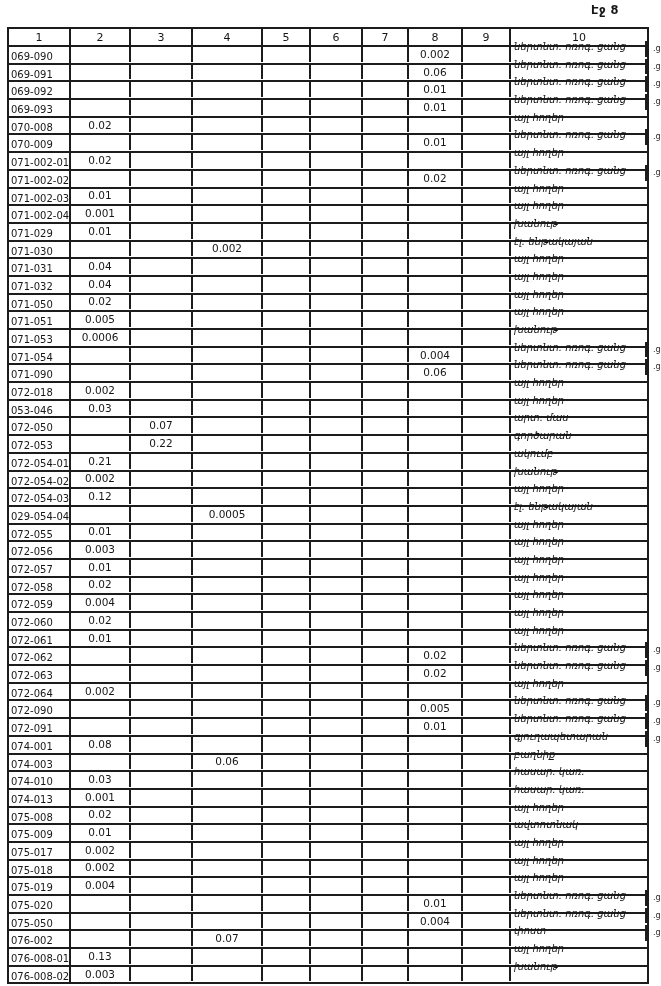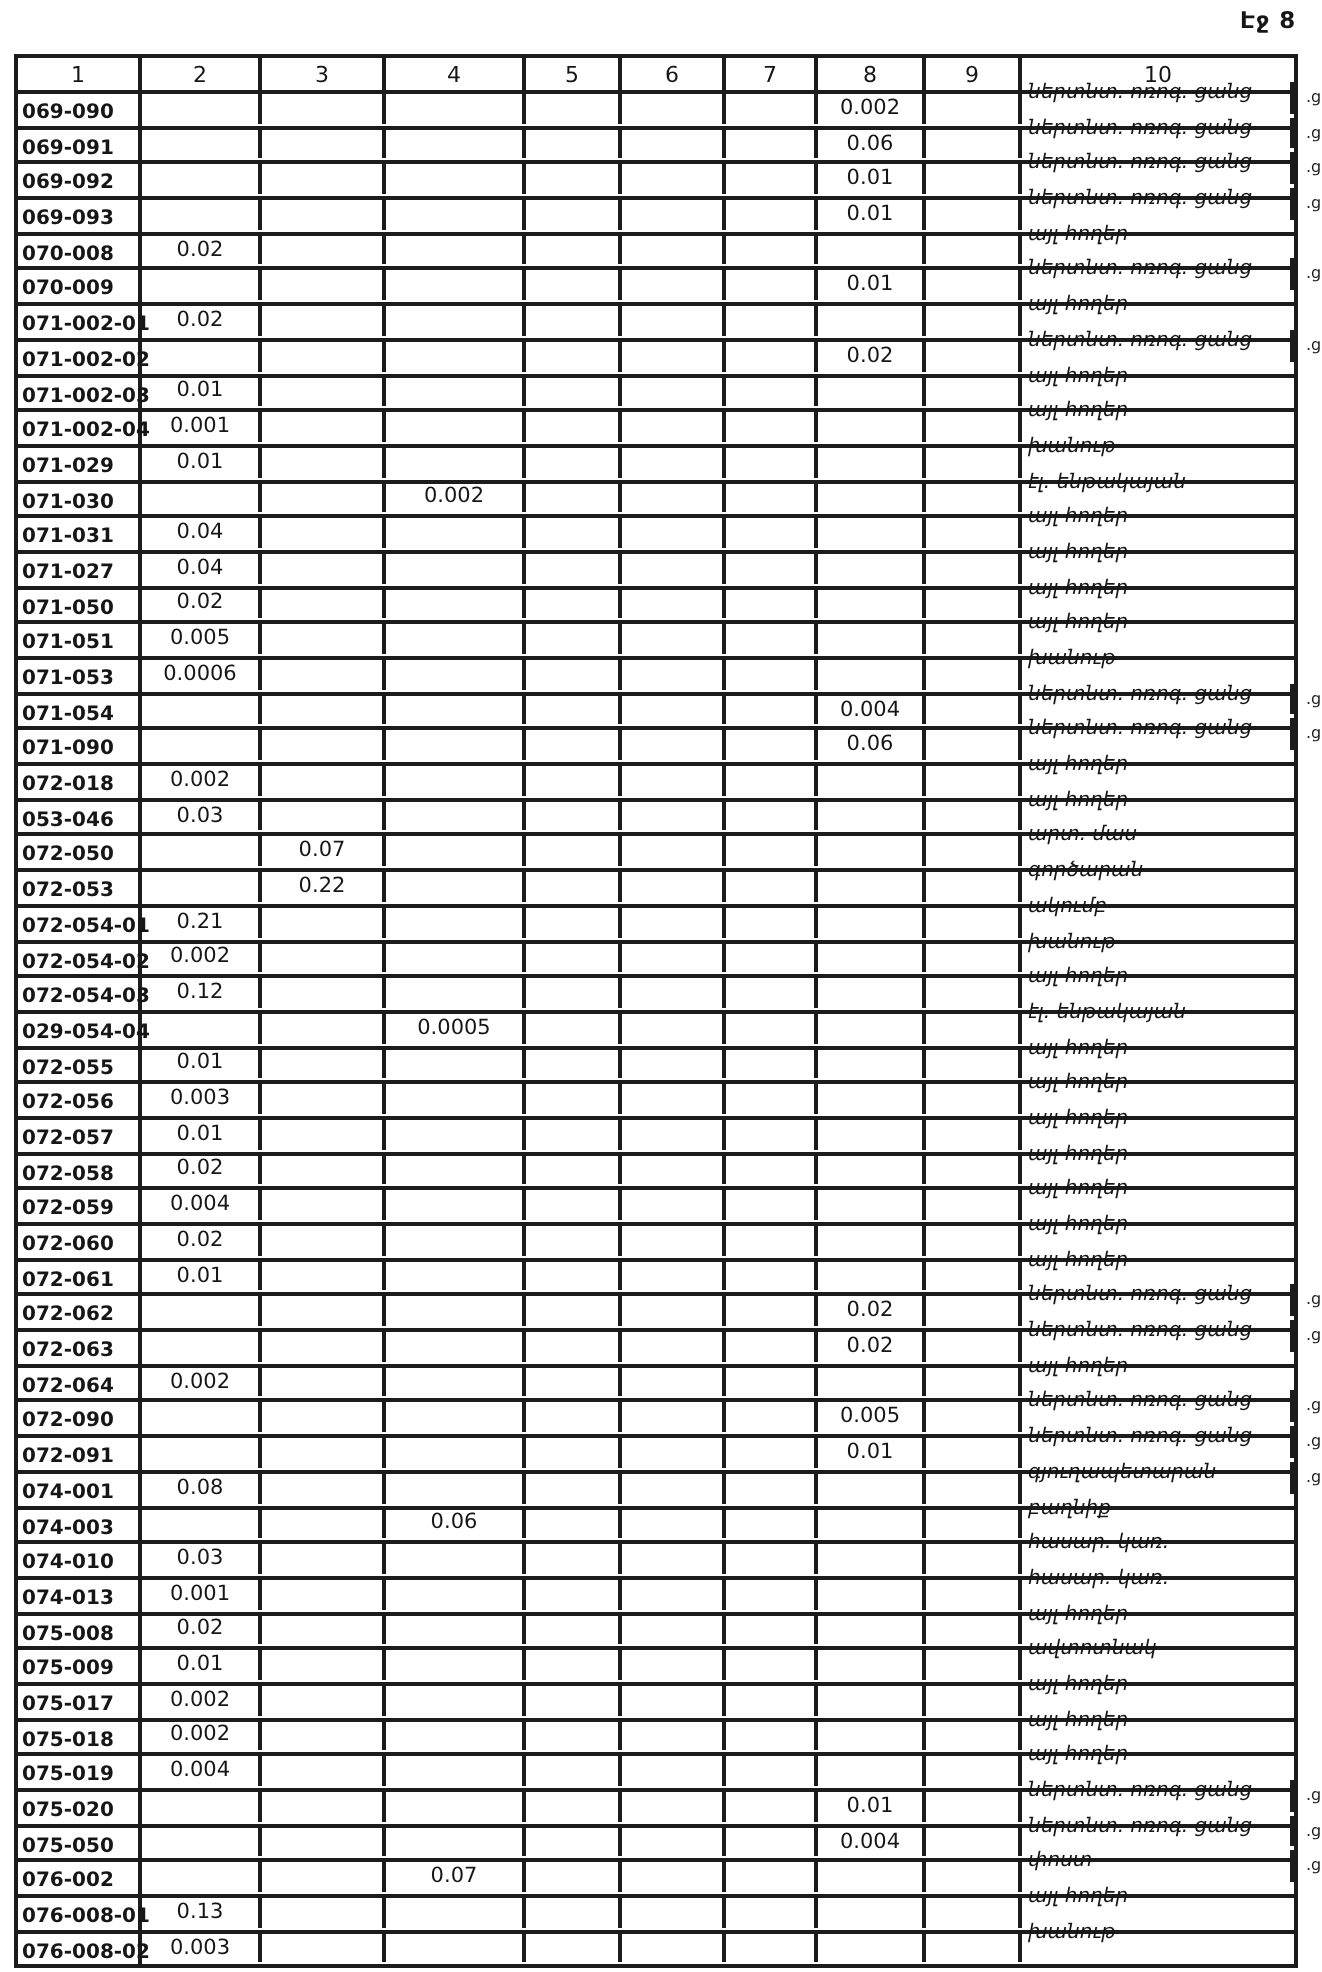--- a/index.html
+++ b/index.html
@@ -11,21 +11,21 @@
     overflow: hidden;
   }
   .page {
     position: relative;
     width: 661px; height: 986px;
     background: #fff;
     overflow: hidden;
   }
   .page-label {
     position: absolute;
-    top: 3px; left: 620px;
+    top: 3px; left: 591px;
     font-size: 11.5px;
     font-weight: bold;
     letter-spacing: 0.5px;
   }
   .scan-table {
     position: absolute;
     left: 7px; top: 27px;
     width: 638px;
     border: 2px solid #1c1c1c;
     display: flex;
@@ -48,21 +48,20 @@
   }
   .cell:last-child { border-right: none; }
   .hcell {
     display: flex; align-items: center; justify-content: center;
     font-size: 11px;
   }
   .code {
     font-size: 10px;
     padding: 4px 0 0 2px;
     white-space: nowrap;
-    font-weight: bold;
   }
   .val {
     font-size: 10.5px;
     display: flex; align-items: center; justify-content: center;
     transform: translateY(-1px);
   }
   .use {
     font-size: 10px;
     padding-left: 3px;
     white-space: nowrap;
@@ -254,21 +253,21 @@
     <div class="cell val"></div>
     <div class="cell val"></div>
     <div class="cell val"></div>
     <div class="cell val"></div>
     <div class="cell val"></div>
     <div class="cell val"></div>
     <div class="cell val"></div>
     <div class="cell use">այլ հողեր</div>
   </div>
       <div class="row">
-    <div class="cell code">071-027</div>
+    <div class="cell code">071-032</div>
     <div class="cell val">0.04</div>
     <div class="cell val"></div>
     <div class="cell val"></div>
     <div class="cell val"></div>
     <div class="cell val"></div>
     <div class="cell val"></div>
     <div class="cell val"></div>
     <div class="cell val"></div>
     <div class="cell use">այլ հողեր</div>
   </div>

